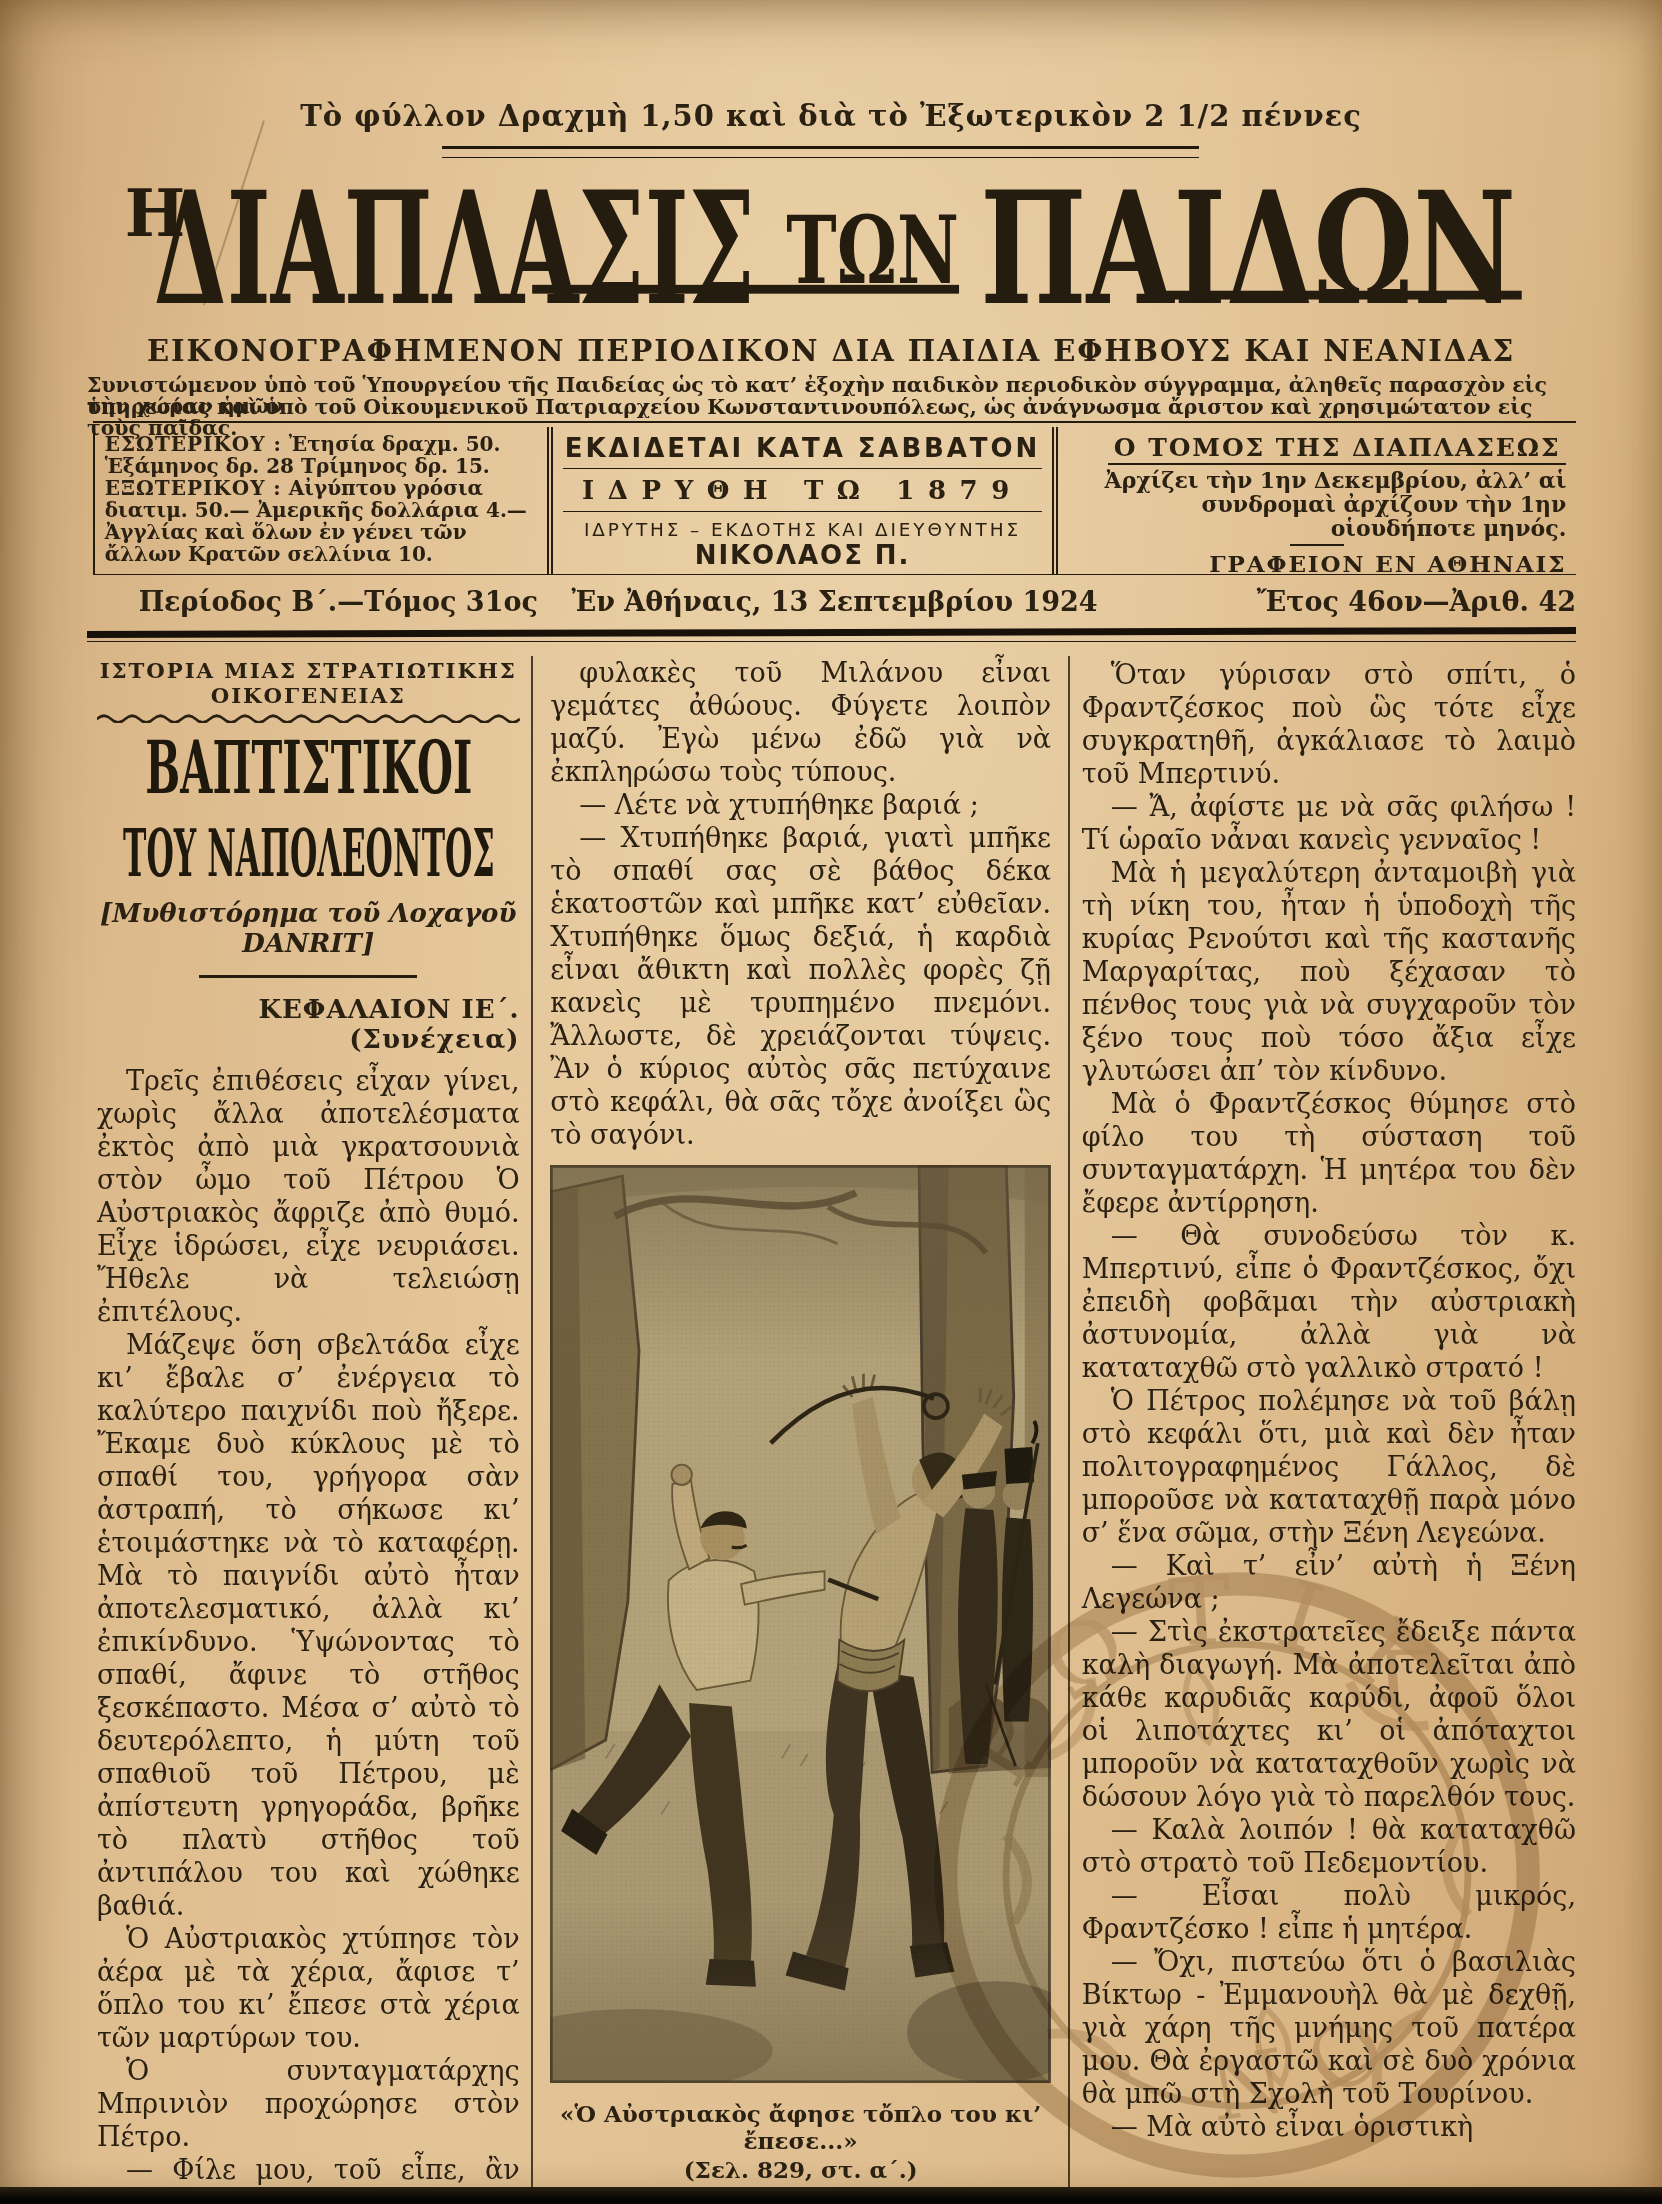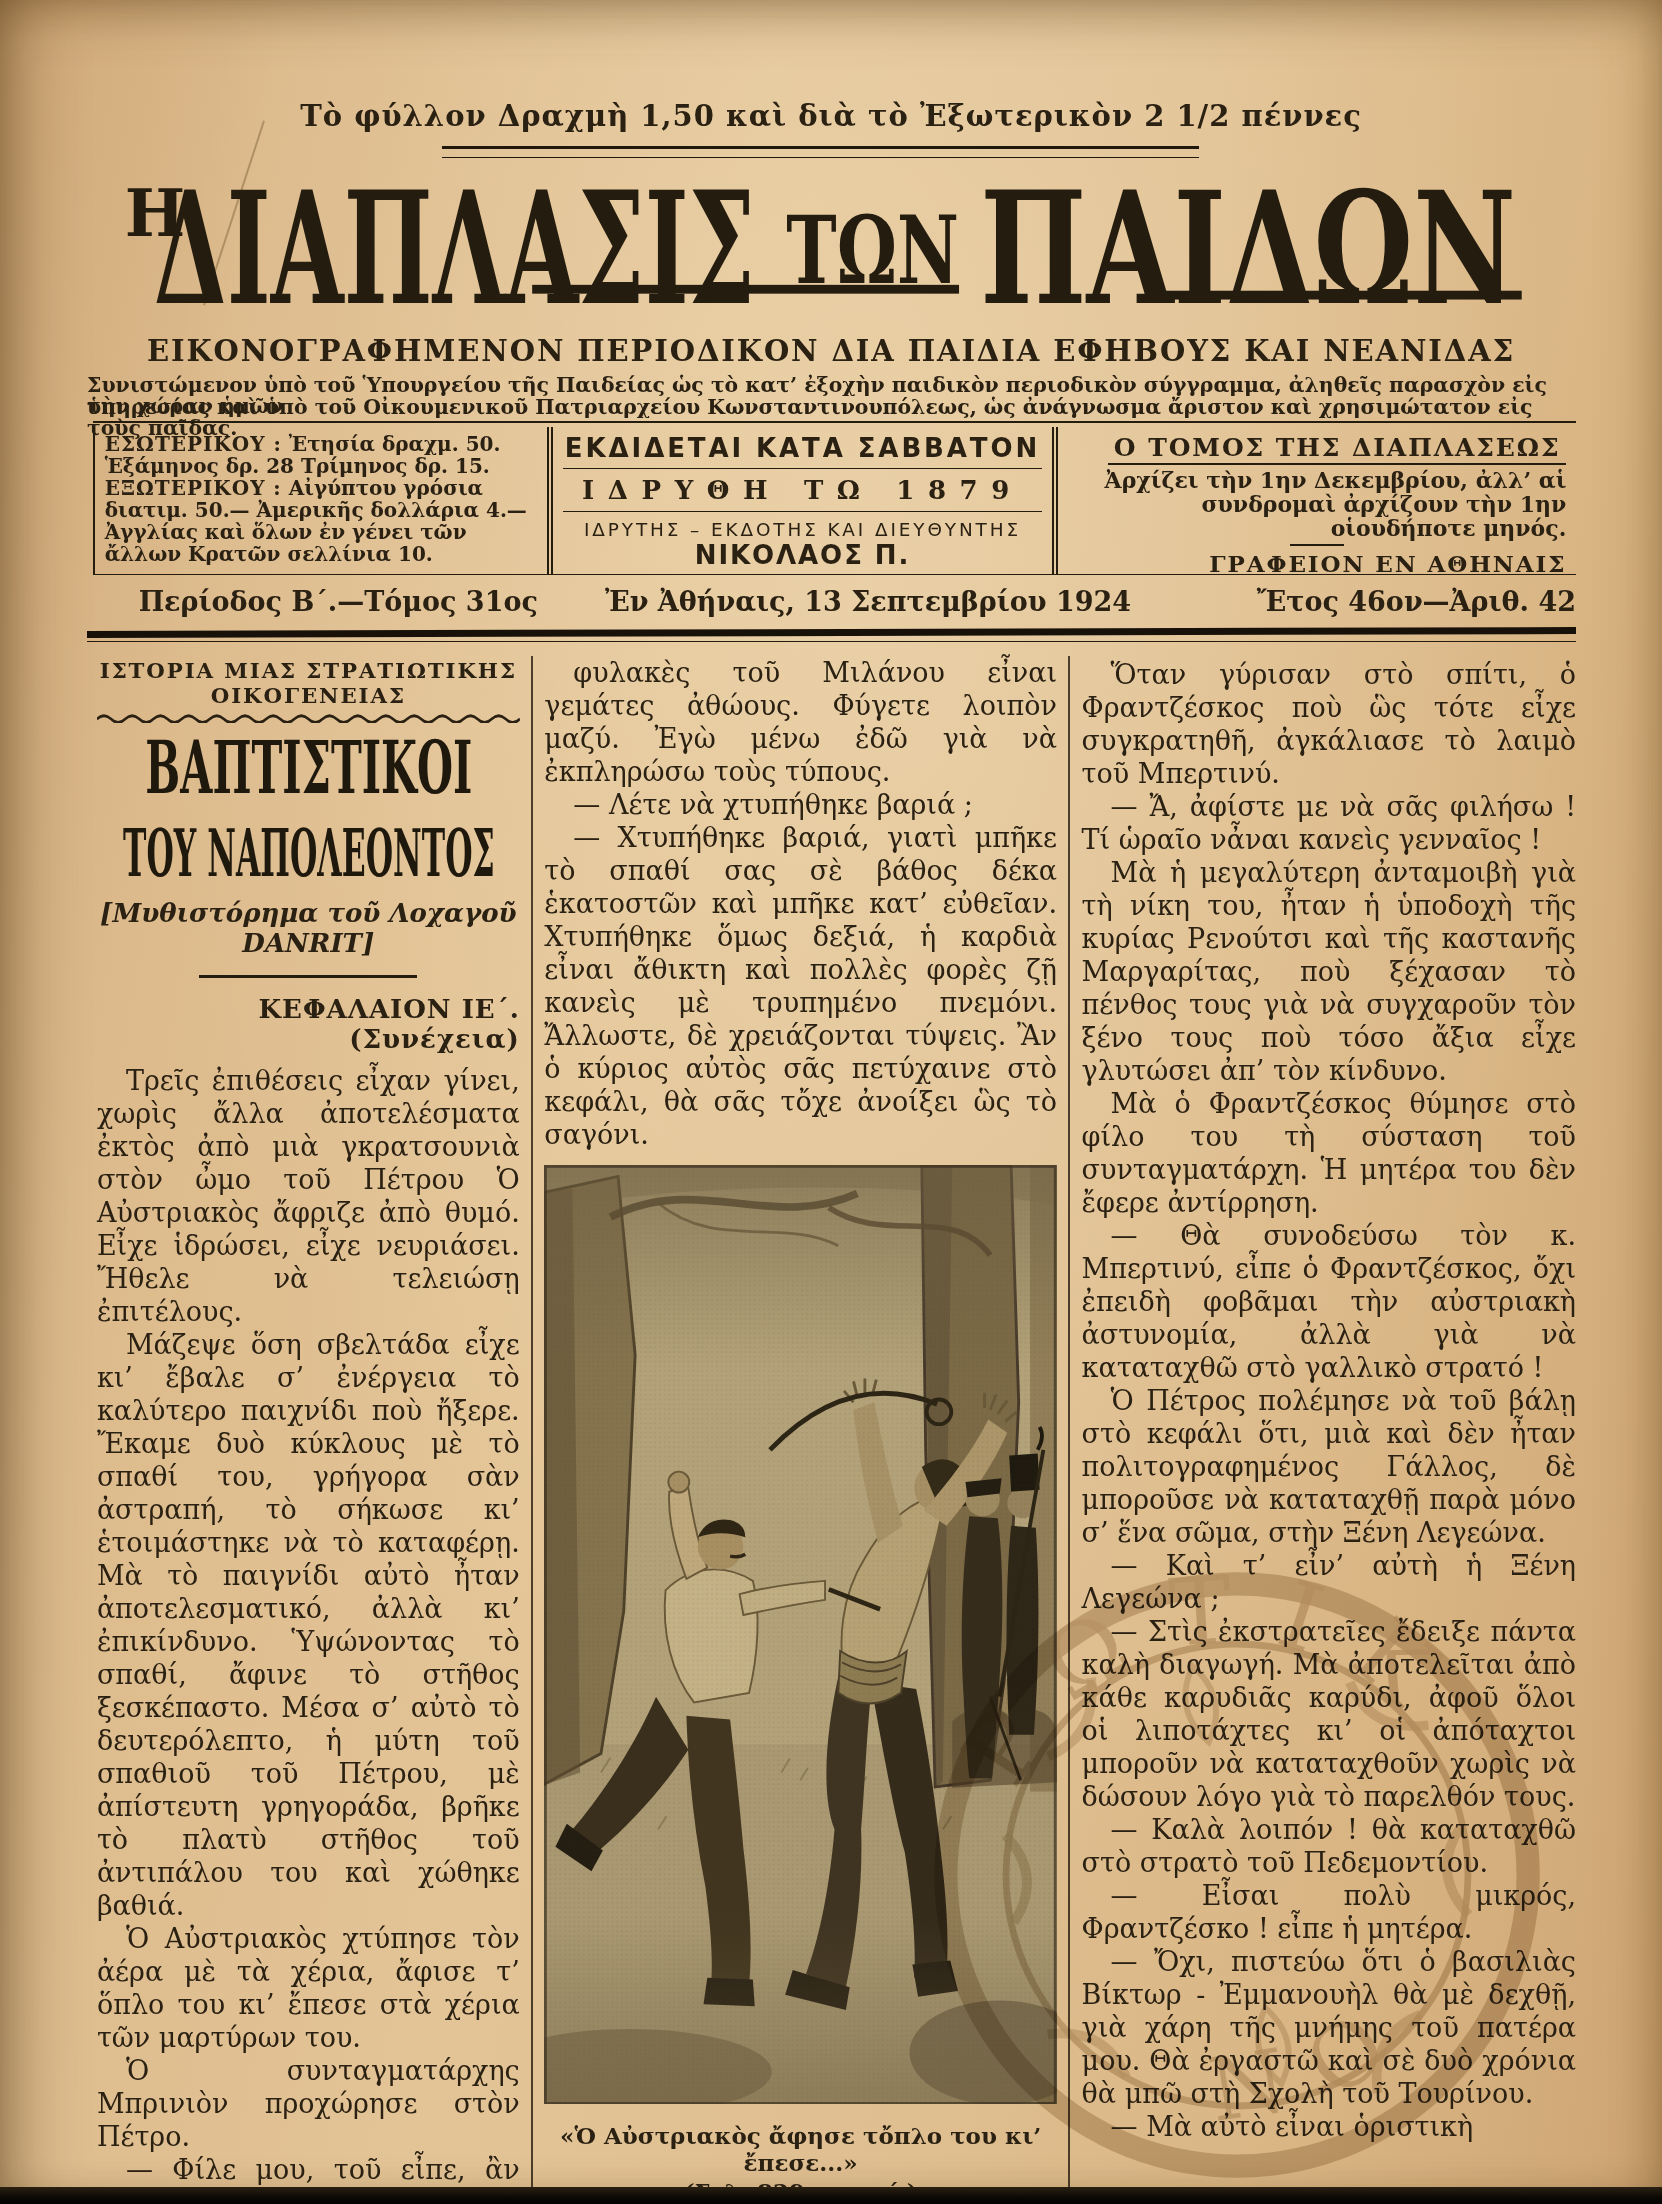--- a/index.html
+++ b/index.html
@@ -41,29 +41,29 @@
   .box-mid .row3{font-family:"DejaVu Sans", sans-serif;font-size:18.4px;letter-spacing:2.9px;padding-top:6.8px;}
   .box-mid .row4{font-family:"DejaVu Sans", sans-serif;font-size:26px;font-weight:bold;letter-spacing:1.9px;}
   .box-vol .bxtitle{font-size:25px;font-weight:bold;letter-spacing:1.9px;border-bottom:2.9px solid #241c0f;display:inline-block;padding:0 5.8px 1px;}
   .box-vol .voltext{font-size:22px;font-weight:bold;line-height:24px;margin-top:2.9px;}
   .box-vol .minirule{width:54px;height:2.9px;background:#241c0f;margin:3.9px auto;}
   .box-vol .office{font-size:23px;font-weight:bold;letter-spacing:1.9px;}
 
   .rule-b{top:574px;left:93px;width:1483px;border-top:1.9px solid #241c0f;}
   .dateline{top:586px;left:93px;width:1483px;display:flex;font-size:27px;font-weight:bold;}
   .dateline .dl-left{width:30%;text-align:right;}
-  .dateline .dl-center{width:40%;text-align:right;}
+  .dateline .dl-center{width:40%;text-align:center;}
   .dateline .dl-right{width:30%;text-align:right;}
   .rule-c{top:629px;left:87px;width:1489px;height:6.8px;background:#17110a;transform:rotate(-0.15deg);}
   .rule-d{top:641px;left:87px;width:1489px;border-top:1.9px solid #241c0f;}
 
   .cols{top:656px;left:93px;width:1483px;height:1533px;display:flex;}
   .col{box-sizing:border-box;}
   .col1{width:446px;padding:1.9px 11.6px 0 3.9px;}
-  .col2{width:548px;padding:0 11px;border-left:2.9px solid rgba(38,28,14,.8);border-right:2.9px solid rgba(38,28,14,.8);}
+  .col2{width:548px;padding:0 17px;border-left:2.9px solid rgba(38,28,14,.8);border-right:2.9px solid rgba(38,28,14,.8);}
   .col3{width:515px;padding:1.9px 0 0 11.6px;}
 
   .kicker{text-align:center;font-size:21.3px;font-weight:bold;letter-spacing:1.9px;}
   .wavy{display:block;width:100%;height:13.6px;margin:1.9px 0 5.8px;}
   .title-svg{display:block;width:100%;height:163px;}
   .title-svg text{font-family:"DejaVu Serif", serif;font-weight:bold;fill:#1f180d;}
   .byline{text-align:center;font-size:26px;font-weight:bold;font-style:italic;margin-top:5.8px;}
   .title-rule{width:218px;height:2.9px;background:#241c0f;margin:17.5px auto 15.5px;}
   .chapter{text-align:right;font-size:26px;font-weight:bold;margin-bottom:9.7px;letter-spacing:1px;}
 

